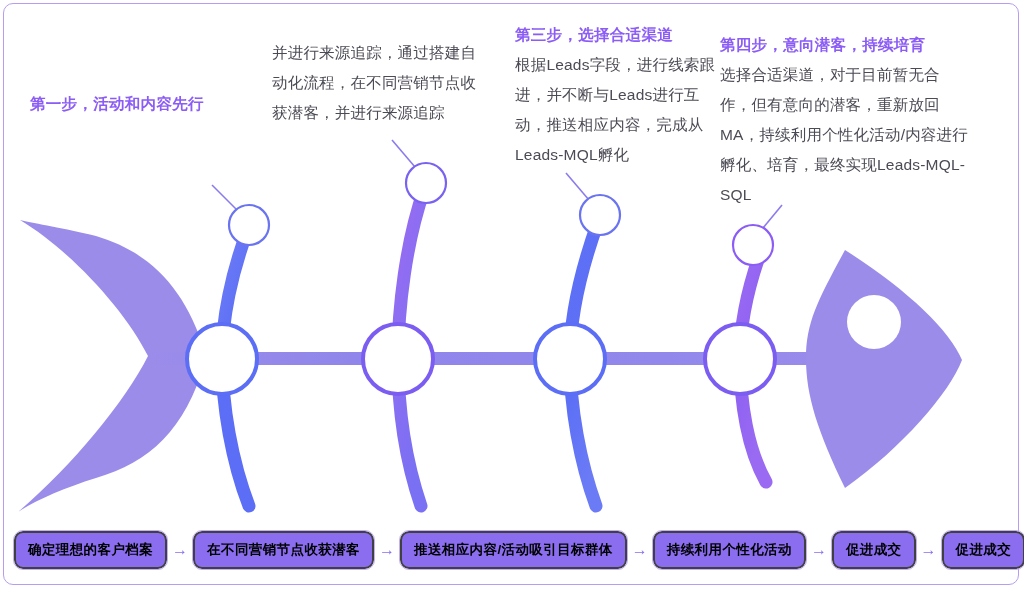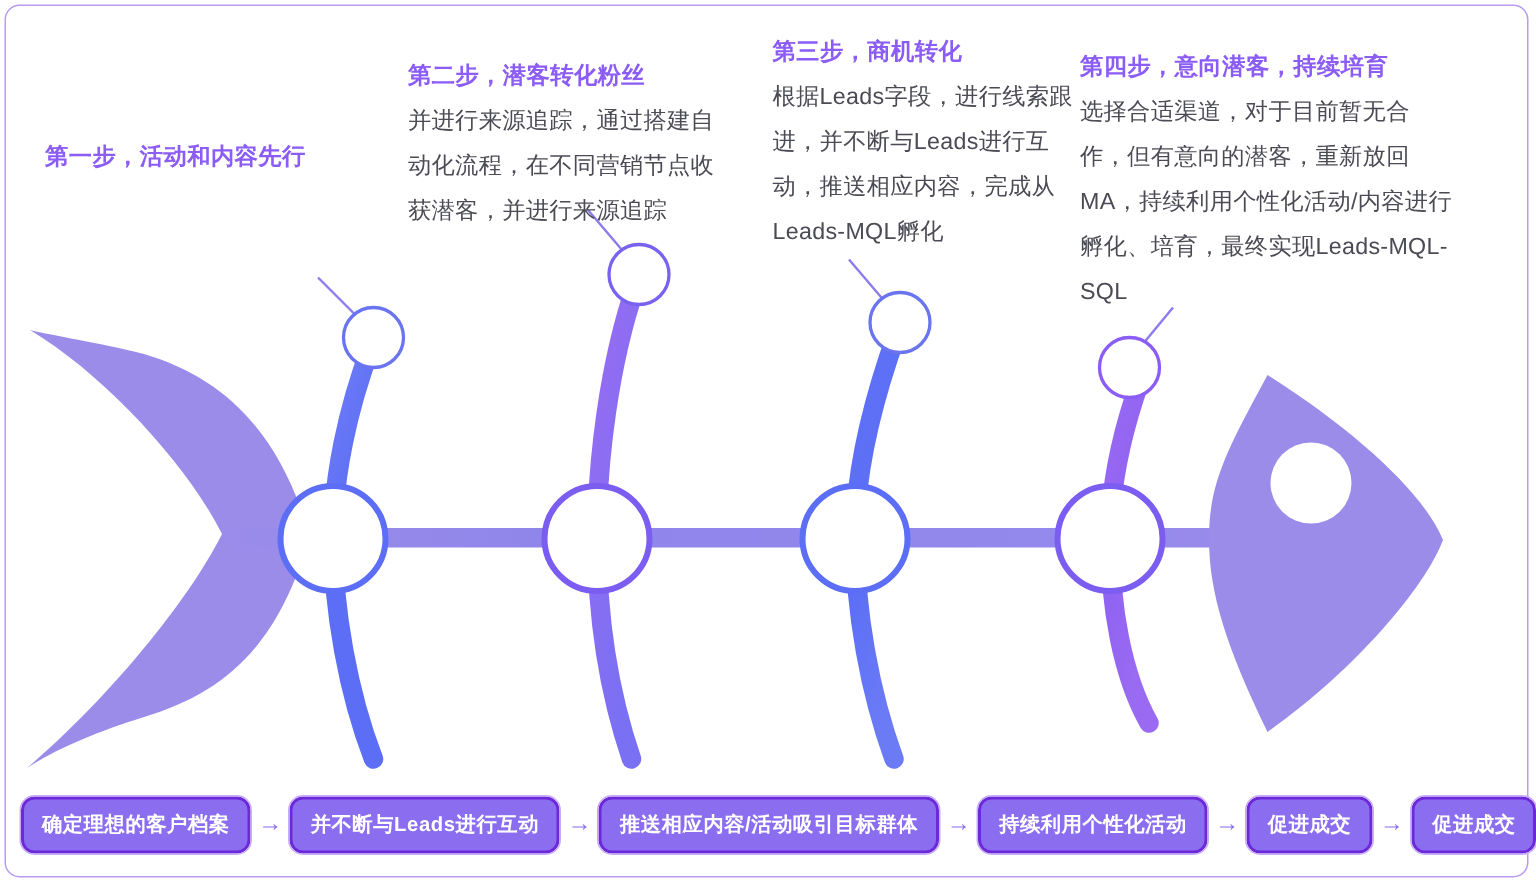--- a/index.html
+++ b/index.html
@@ -60,24 +60,24 @@
     left:14px;
     top:528px;
     width:996px;
     height:44px;
     display:flex;
     align-items:center;
   }
   .pbox{
     position:relative;
     background:#8b6ef0;
-    border:2px solid #6d28d9;
+    border:2px solid #404040;
     outline:1.5px solid #c4aef5;
     border-radius:9px;
-    color:#ffffff;
+    color:#000000;
     font-size:13.5px;
     font-weight:600;
     letter-spacing:0.4px;
     line-height:1;
     padding:10px 12px;
     white-space:nowrap;
     box-sizing:border-box;
   }
   .parrow{
     flex:0 0 auto;
@@ -184,38 +184,37 @@
                C 806 322, 818 300, 845 250 Z" fill="#9b8cea"></path>
       <circle cx="874" cy="322" r="27" fill="#ffffff"></circle>
     </g>
   </svg>
 
   <div class="step" id="step1">
     <div class="step-title">第一步，活动和内容先行</div>
   </div>
 
   <div class="step" id="step2">
-    <div class="step-title">第二步，潜客转化粉丝</div>
     <div class="step-body">并进行来源追踪，通过搭建自动化流程，在不同营销节点收获潜客，并进行来源追踪</div>
   </div>
 
   <div class="step" id="step3">
-    <div class="step-title">第三步，商机转化</div>
+    <div class="step-title">第三步，选择合适渠道</div>
     <div class="step-body">根据Leads字段，进行线索跟进，并不断与Leads进行互动，推送相应内容，完成从Leads-MQL孵化</div>
   </div>
 
   <div class="step" id="step4">
     <div class="step-title">第四步，意向潜客，持续培育</div>
     <div class="step-body">选择合适渠道，对于目前暂无合作，但有意向的潜客，重新放回MA，持续利用个性化活动/内容进行孵化、培育，最终实现Leads-MQL-SQL</div>
   </div>
 
   <div id="process">
     <div class="pbox">确定理想的客户档案</div>
     <div class="parrow">→</div>
-    <div class="pbox">并不断与Leads进行互动</div>
+    <div class="pbox">在不同营销节点收获潜客</div>
     <div class="parrow">→</div>
     <div class="pbox">推送相应内容/活动吸引目标群体</div>
     <div class="parrow">→</div>
     <div class="pbox">持续利用个性化活动</div>
     <div class="parrow">→</div>
     <div class="pbox">促进成交</div>
     <div class="parrow">→</div>
     <div class="pbox">促进成交</div>
   </div>
 

